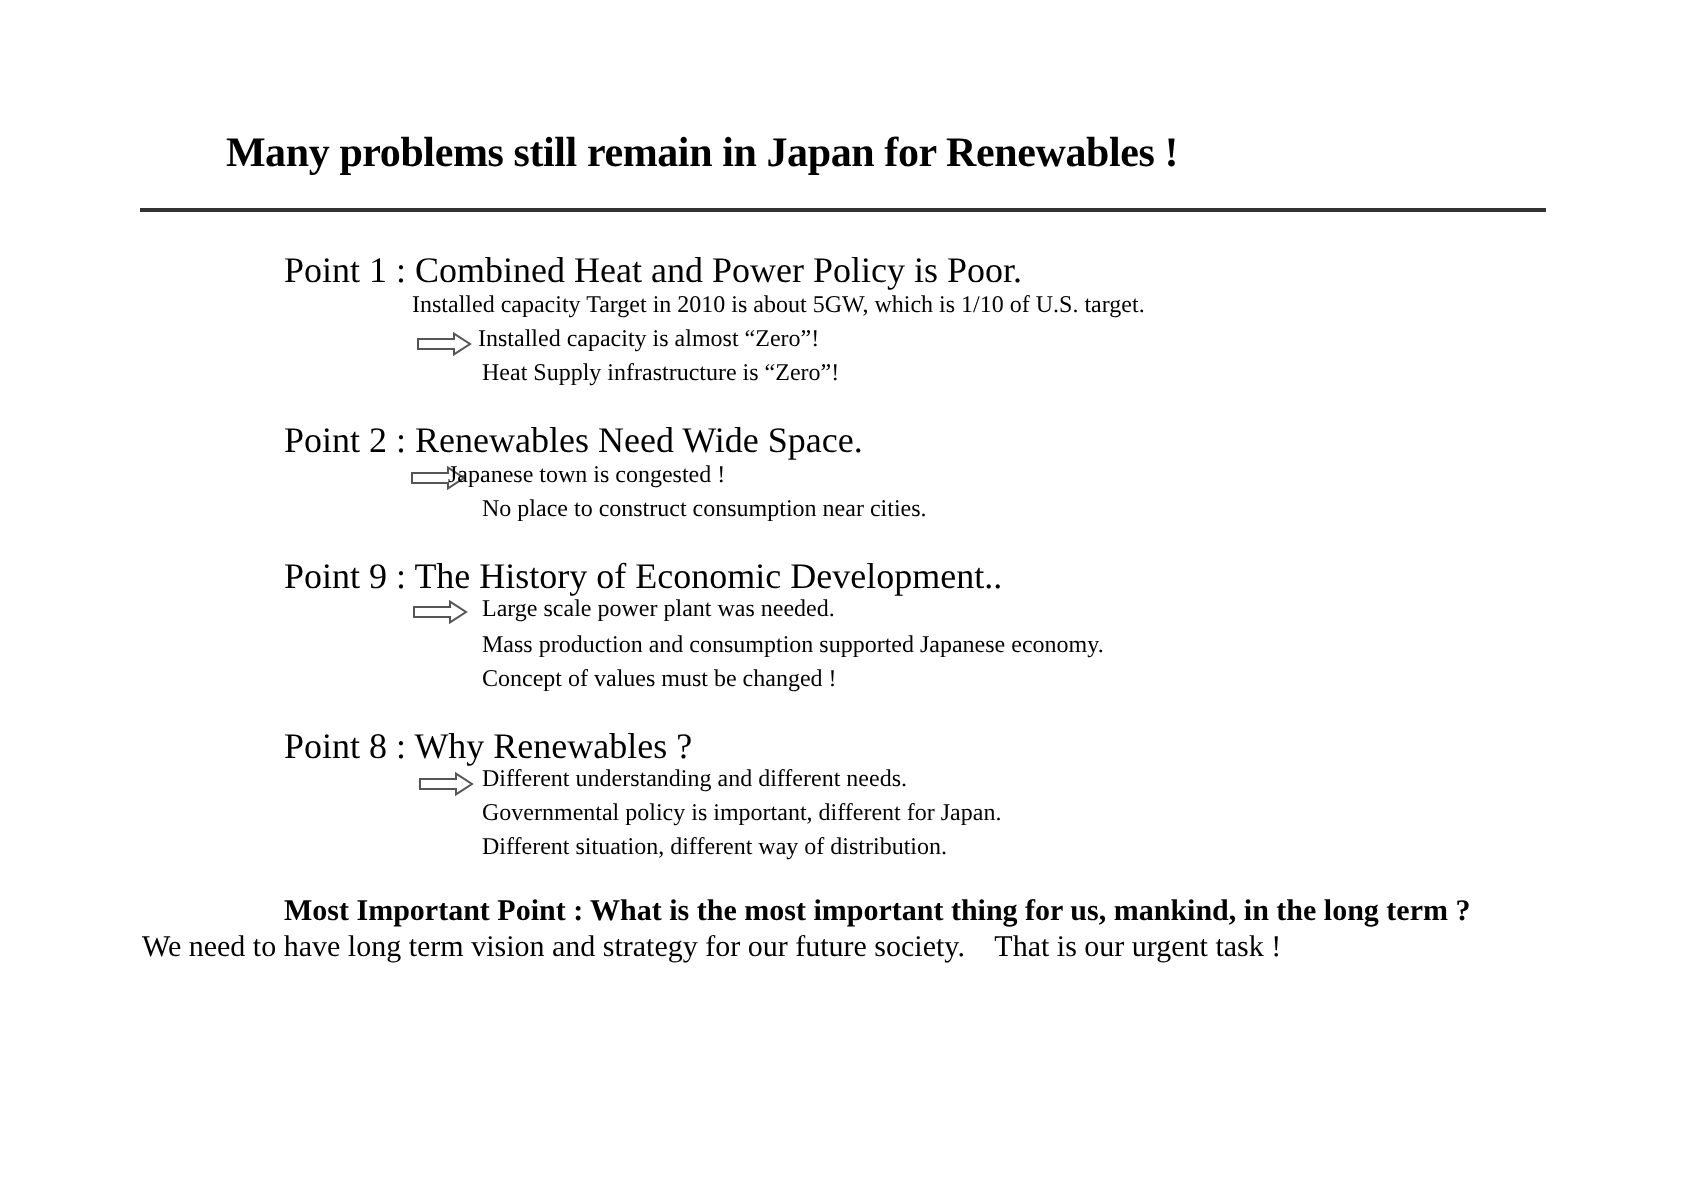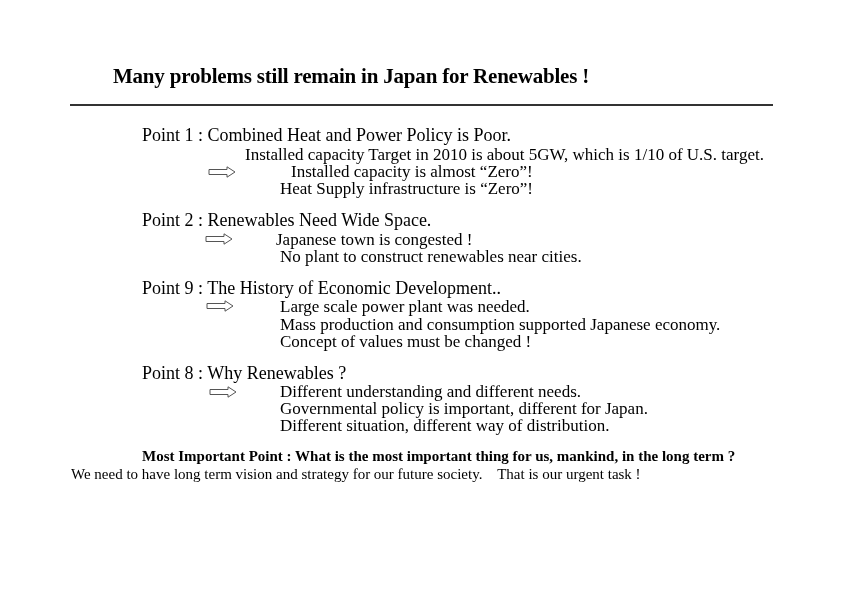--- a/index.html
+++ b/index.html
@@ -8,45 +8,45 @@
       font-family: "Liberation Serif", "DejaVu Serif", serif; color: #000;
     }
     .title {
       position: absolute; left: 0; width: 702px; top: 64px; text-align: center;
       font-weight: bold; font-size: 21px; letter-spacing: -0.2px;
     }
     .rule {
       position: absolute; left: 70px; width: 703px; top: 104px; height: 2px; background: #333;
     }
     .pt-head { position: absolute; left: 142px; font-size: 18px; white-space: nowrap; }
-    .line { position: absolute; font-size: 17px; white-space: nowrap; margin-left: 39px; }
+    .line { position: absolute; font-size: 12px; white-space: nowrap; }
     .arrow { position: absolute; width: 28px; height: 12px; }
     .final1 { position: absolute; left: 142px; top: 448px; font-size: 15px; white-space: nowrap; font-weight: bold; }
     .final2 { position: absolute; left: 71px; top: 466px; font-size: 15px; white-space: nowrap; text-align: center; }
   </style>
 </head>
 <body>
 
 <div class="title">Many problems still remain in Japan for Renewables !</div>
 <div class="rule"></div>
 
 <div class="pt-head" style="top:125px">Point 1 : Combined Heat and Power Policy is Poor.</div>
 <div class="line" style="left:206px;top:145px">Installed capacity Target in 2010 is about 5GW, which is 1/10 of U.S. target.</div>
 <svg class="arrow" style="left:208px;top:166px" viewBox="0 0 28 12">
     <path d="M1 3.5 H19 V0.8 L27 6 L19 11.2 V8.5 H1 Z" fill="#fff" stroke="#555" stroke-width="1"></path>
   </svg>
-<div class="line" style="left:252px;top:162px">Installed capacity is almost “Zero”!</div>
+<div class="line" style="left:239px;top:162px">Installed capacity is almost “Zero”!</div>
 <div class="line" style="left:241px;top:179px">Heat Supply infrastructure is “Zero”!</div>
 
 <div class="pt-head" style="top:210px">Point 2 : Renewables Need Wide Space.</div>
 <svg class="arrow" style="left:205px;top:233px" viewBox="0 0 28 12">
     <path d="M1 3.5 H19 V0.8 L27 6 L19 11.2 V8.5 H1 Z" fill="#fff" stroke="#555" stroke-width="1"></path>
   </svg>
-<div class="line" style="left:237px;top:230px">Japanese town is congested !</div>
-<div class="line" style="left:241px;top:247px">No plant to construct renewables near cities.</div>
+<div class="line" style="left:224px;top:230px">Japanese town is congested !</div>
+<div class="line" style="left:241px;top:247px">No place to construct consumption near cities.</div>
 
 <div class="pt-head" style="top:278px">Point 9 : The History of Economic Development..</div>
 <svg class="arrow" style="left:206px;top:300px" viewBox="0 0 28 12">
     <path d="M1 3.5 H19 V0.8 L27 6 L19 11.2 V8.5 H1 Z" fill="#fff" stroke="#555" stroke-width="1"></path>
   </svg>
 <div class="line" style="left:241px;top:297px">Large scale power plant was needed.</div>
 <div class="line" style="left:241px;top:315px">Mass production and consumption supported Japanese economy.</div>
 <div class="line" style="left:241px;top:332px">Concept of values must be changed !</div>
 
 <div class="pt-head" style="top:363px">Point 8 : Why Renewables ?</div>

